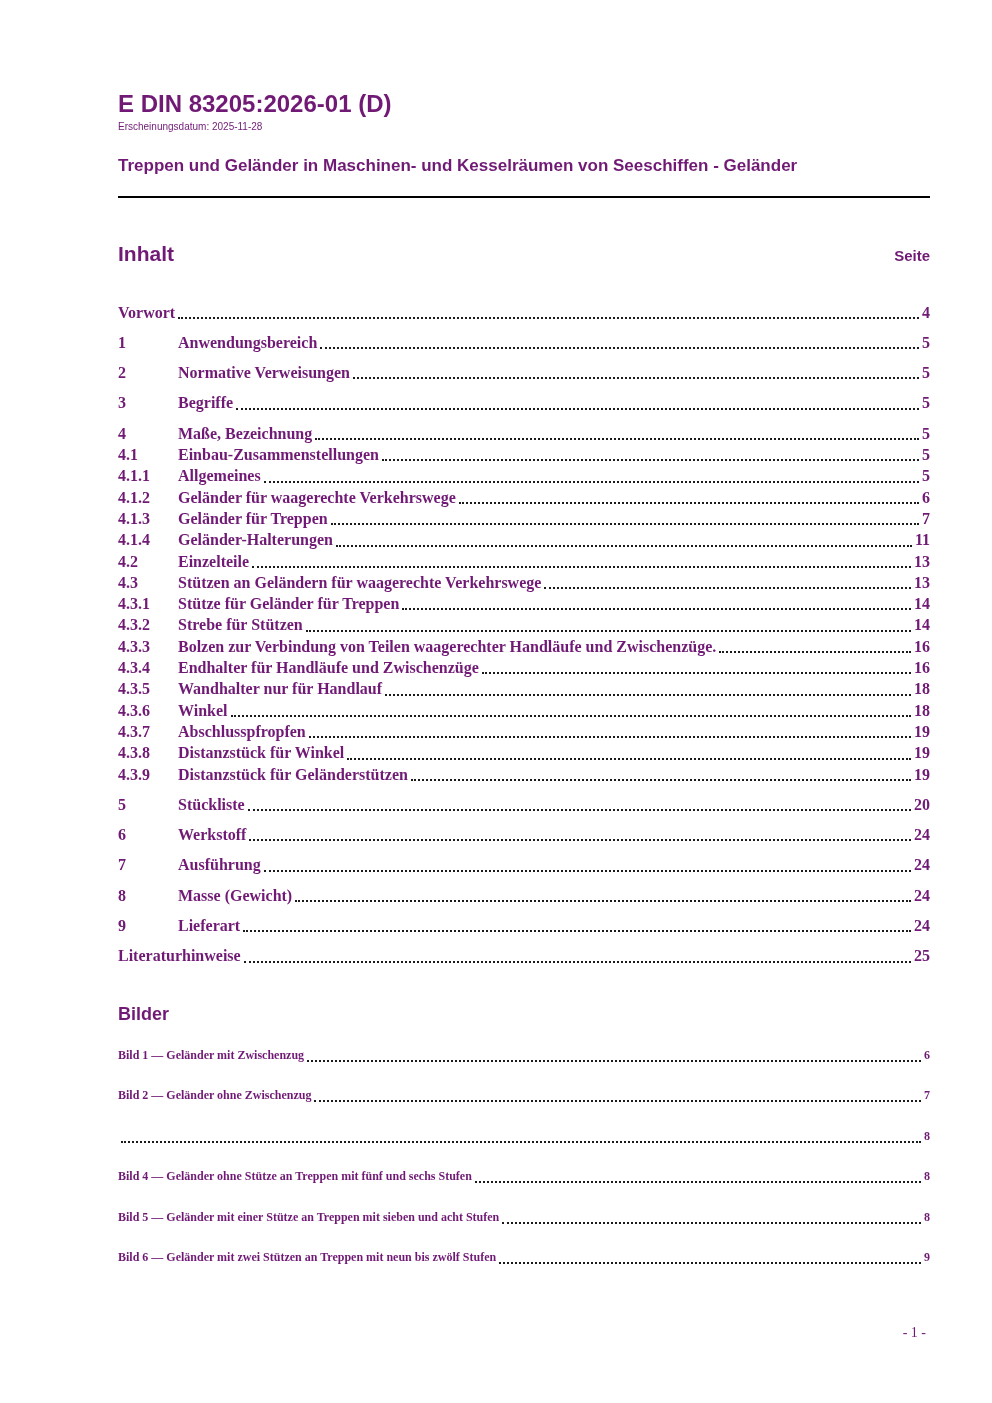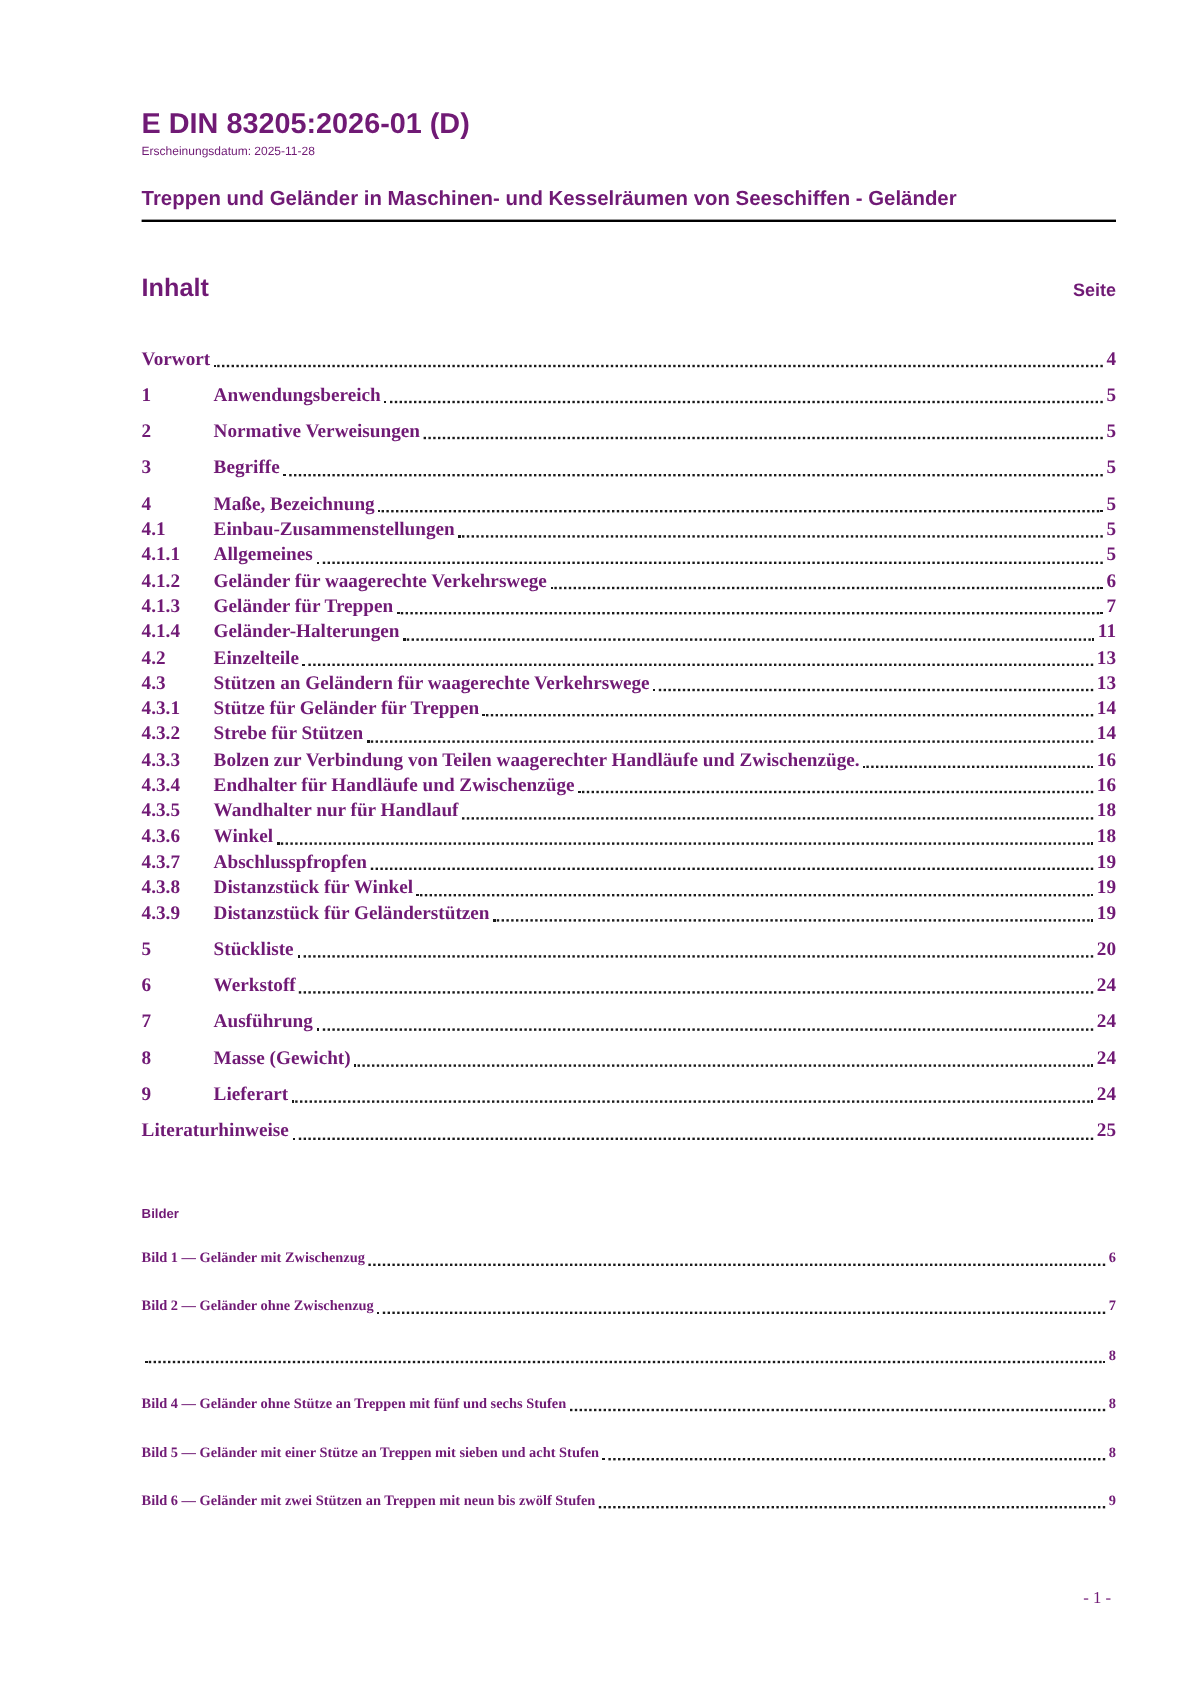--- a/index.html
+++ b/index.html
@@ -24,21 +24,21 @@
   .release-date {
     font-family: Liberation Sans, sans-serif;
     font-size: 10px;
     margin-top: 3px;
   }
   .doc-title {
     font-family: "Liberation Sans", sans-serif;
     font-weight: bold;
     font-size: 17px;
     margin-top: 24px;
-    padding-bottom: 7px;
+    padding-bottom: 20px;
     border-bottom: 2px solid #000;
   }
 
   .inhalt-row {
     display: flex;
     justify-content: space-between;
     align-items: baseline;
     margin-top: 44px;
   }
   .inhalt-heading {
@@ -69,22 +69,22 @@
     flex: 1 1 auto;
     min-width: 12px;
     border-bottom: 2px dotted #1a1a1a;
     margin: 0 3px 4px 3px;
   }
   .toc-page { text-align: right; }
 
   .bilder-heading {
     font-family: "Liberation Sans", sans-serif;
     font-weight: bold;
-    font-size: 11px;
-    margin-top: 52px;
+    font-size: 18px;
+    margin-top: 37px;
   }
   .figures { margin-top: 20px; }
   .fig-row {
     display: flex;
     align-items: flex-end;
     font-family: "Liberation Serif", serif;
     font-weight: bold;
     font-size: 12px;
     line-height: 21px;
     margin-top: 19.5px;

